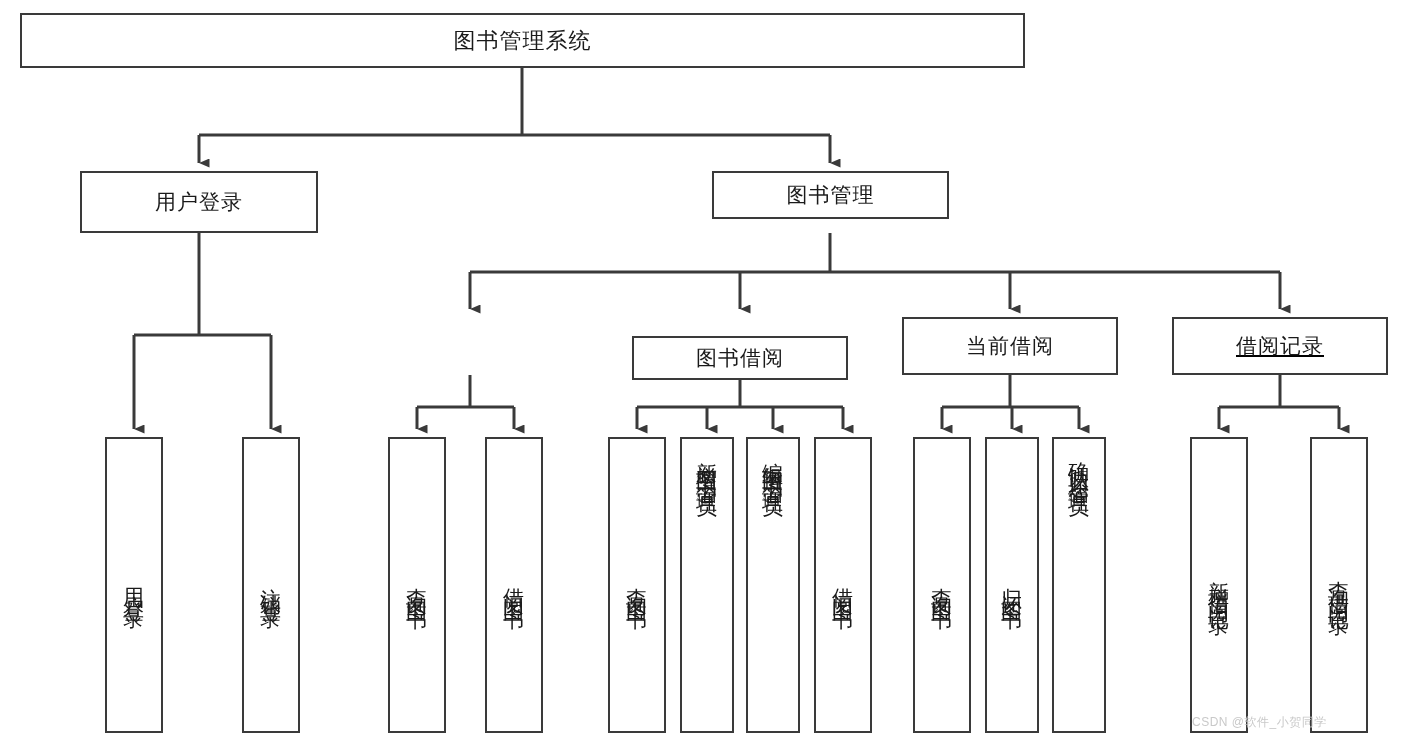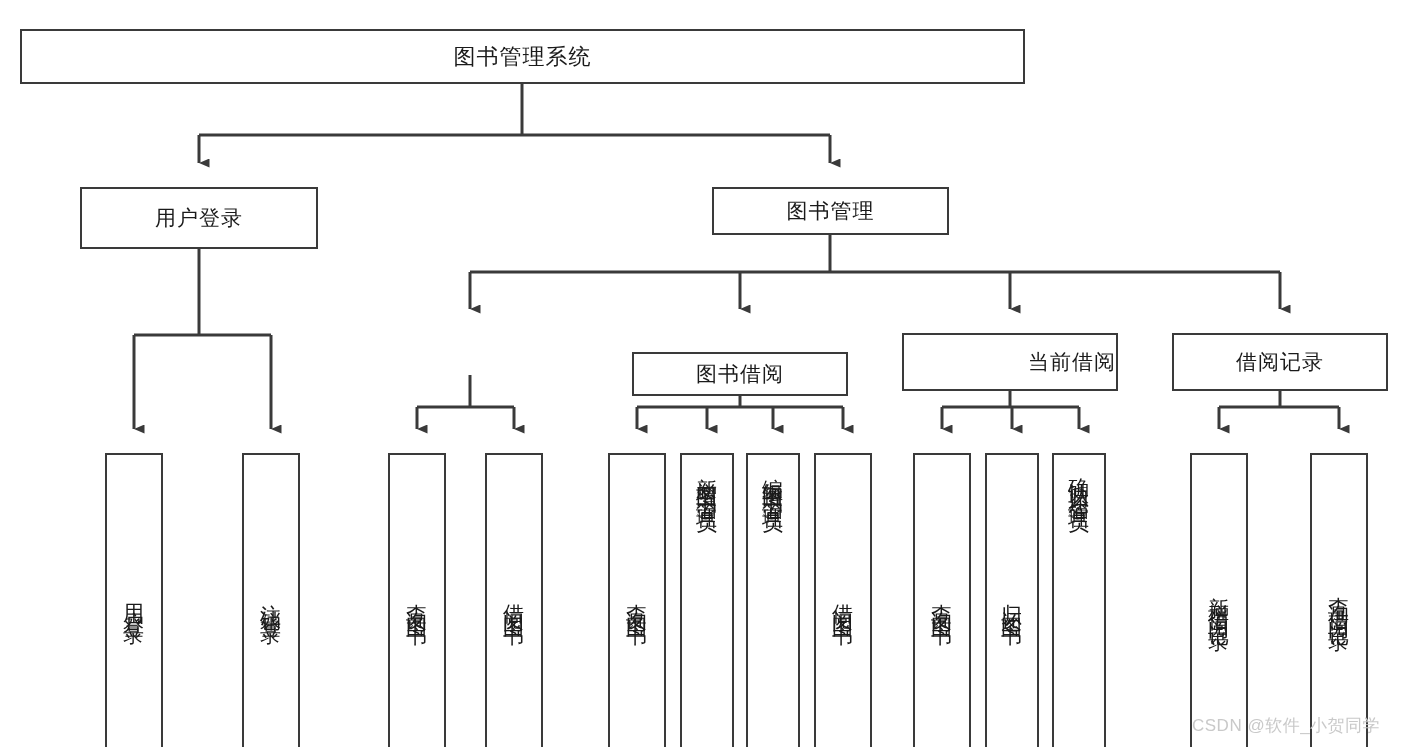--- a/index.html
+++ b/index.html
@@ -25,21 +25,20 @@
     height: 747px;
   }
   .node {
     position: absolute;
     box-sizing: border-box;
     background: #ffffff;
     border: 2px solid #3a3a3a;
     display: flex;
     align-items: center;
     justify-content: center;
-    margin-top: 16px;
   }
   .node-label {
     color: #1a1a1a;
     white-space: nowrap;
     letter-spacing: 1px;
   }
   
   .node.h .node-label {
     font-size: 21px;
   }
@@ -62,21 +61,21 @@
   .node.leaf.two-col .node-label {
     letter-spacing: 5px;
   }
   .node.leaf.align-top {
     align-items: flex-start;
     padding-top: 6px;
   }
   .watermark {
     position: absolute;
     color: #c9c9c9;
-    font-size: 17px;
+    font-size: 12px;
     white-space: nowrap;
     letter-spacing: 0.5px;
   }
 </style>
 </head>
 <body>
 
 <div id="canvas">
 
   <svg id="wires" viewBox="0 0 1405 747" xmlns="http://www.w3.org/2000/svg">
@@ -136,24 +135,24 @@
   <div class="node h" style="left:80px; top:171px; width:238px; height:62px;">
     <span class="node-label">用户登录</span>
   </div>
   <div class="node h" style="left:712px; top:171px; width:237px; height:48px;">
     <span class="node-label">图书管理</span>
   </div>
 
   <div class="node h" style="left:632px; top:336px; width:216px; height:44px;">
     <span class="node-label">图书借阅</span>
   </div>
-  <div class="node h" style="left:902px; top:317px; width:216px; height:58px;justify-content:flex-end;">
+  <div class="node h" style="left:902px; top:317px; width:216px; height:58px;">
     <span class="node-label">当前借阅</span>
   </div>
-  <div class="node h" style="left:1172px; top:317px; width:216px; height:58px;">
+  <div class="node h" style="left:1172px; top:317px; width:216px; height:58px;text-decoration:underline;">
     <span class="node-label">借阅记录</span>
   </div>
 
   <div class="node leaf" style="left:105px; top:437px; width:58px; height:296px;">
     <span class="node-label">用户登录</span>
   </div>
   <div class="node leaf" style="left:242px; top:437px; width:58px; height:296px;">
     <span class="node-label">注销登录</span>
   </div>
   <div class="node leaf" style="left:388px; top:437px; width:58px; height:296px;">

